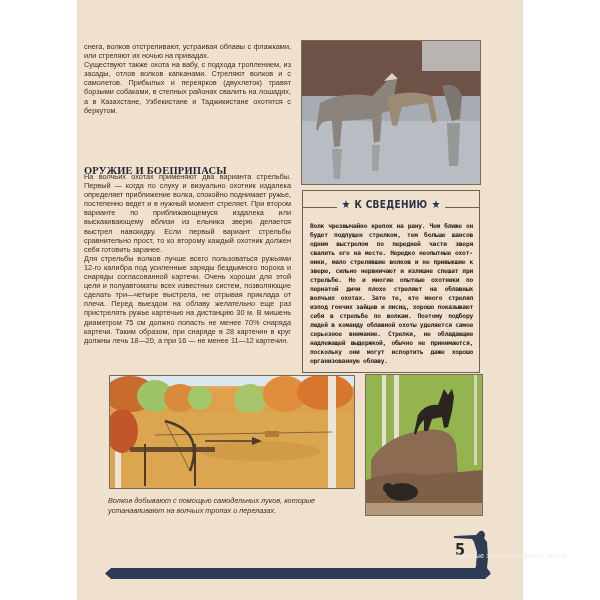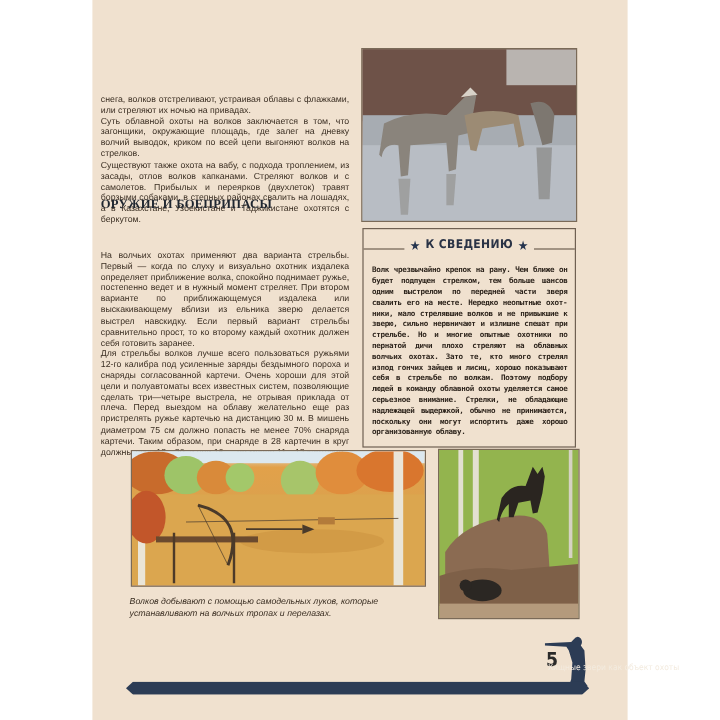--- a/index.html
+++ b/index.html
@@ -1,18 +1,18 @@
 <!DOCTYPE html>
 <html><head>
 <meta charset="utf-8">
 <style>
   html, body { margin:0; padding:0; }
   body { width:600px; height:600px; background:#ffffff; position:relative; overflow:hidden; font-family:"Liberation Sans", sans-serif; }
   .page { position:absolute; left:77px; top:0; width:446px; height:600px; background:#f0e1cf; }
-  .col-text { position:absolute; font-size:7.3px; line-height:9.1px; color:#3a2e22; text-align:justify;margin-top:36px; }
+  .col-text { position:absolute; font-size:7.3px; line-height:9.1px; color:#3a2e22; text-align:justify; }
   .col-text p { margin:0; text-indent:0; }
   #col1 { left:84px; top:42px; width:207px; }
   .heading { position:absolute; left:84px; top:165px; font-family:Liberation Serif, serif; font-weight:bold; font-size:10.5px; color:#1f2630; letter-spacing:0.2px; }
   #col2 { left:84px; top:172px; width:207px; }
   
   .photo { position:absolute; border:1px solid #7a6a58; overflow:hidden; }
   #photo-wolves { left:301px; top:40px; width:178px; height:143px; background:linear-gradient(180deg,#6b5148 0%,#7a5e52 35%,#9a8c86 55%,#b8bcc2 75%,#9aa0a6 100%); }
   
   .info-box { position:absolute; left:302px; top:190px; width:178px; height:183px; border:1px solid #6f6052; box-sizing:border-box; }
   .info-title-row { position:absolute; top:6px; left:0; right:0; height:14px; display:flex; align-items:center; justify-content:center; }
@@ -31,21 +31,20 @@
   .hunter { position:absolute; left:454px; top:528px; width:36px; height:44px; }
   svg { display:block; }
 </style>
 </head>
 <body>
 
 <div class="page"></div>
 
 <div id="col1" class="col-text">
   <p>снега, волков отстреливают, устраивая облавы с флажками, или стреляют их ночью на привадах.</p>
-  <p>Суть облавной охоты на волков заключается в том, что загонщики, окружающие площадь, где залег на дневку волчий выводок, криком по всей цепи выгоняют волков на стрелков.</p>
   <p>Существуют также охота на вабу, с подхода тропле­нием, из засады, отлов волков капканами. Стреля­ют волков и с самолетов. Прибылых и переярков (двухлеток) травят борзыми собаками, в степных районах свалить на лошадях, а в Казахстане, Уз­бекистане и Таджикистане охотятся с беркутом.</p>
 </div>
 
 <div class="heading">ОРУЖИЕ И БОЕПРИПАСЫ</div>
 
 <div id="col2" class="col-text">
   <p>На волчьих охотах применяют два варианта стрельбы. Первый — когда по слуху и визуально охотник изда­лека определяет приближение волка, спокойно под­нимает ружье, постепенно ведет и в нужный момент стреляет. При втором варианте по приближающему­ся издалека или выскакивающему вблизи из ельни­ка зверю делается выстрел навскидку. Если первый вариант стрельбы сравнительно прост, то ко второму каждый охотник должен себя готовить заранее.</p>
   <p>Для стрельбы волков лучше всего пользоваться ружьями 12-го калибра под усиленные заряды без­дымного пороха и снаряды согласованной картечи. Очень хороши для этой цели и полуавтоматы всех известных систем, позволяющие сделать три—че­тыре выстрела, не отрывая приклада от плеча. Перед выездом на облаву желательно еще раз пристрелять ружье картечью на дистанцию 30 м. В мишень диаметром 75 см должно попасть не менее 70% снаряда картечи. Таким образом, при снаря­де в 28 картечин в круг должны лечь 18—20, а при 16 — не менее 11—12 картечин.</p>
 </div>
 

